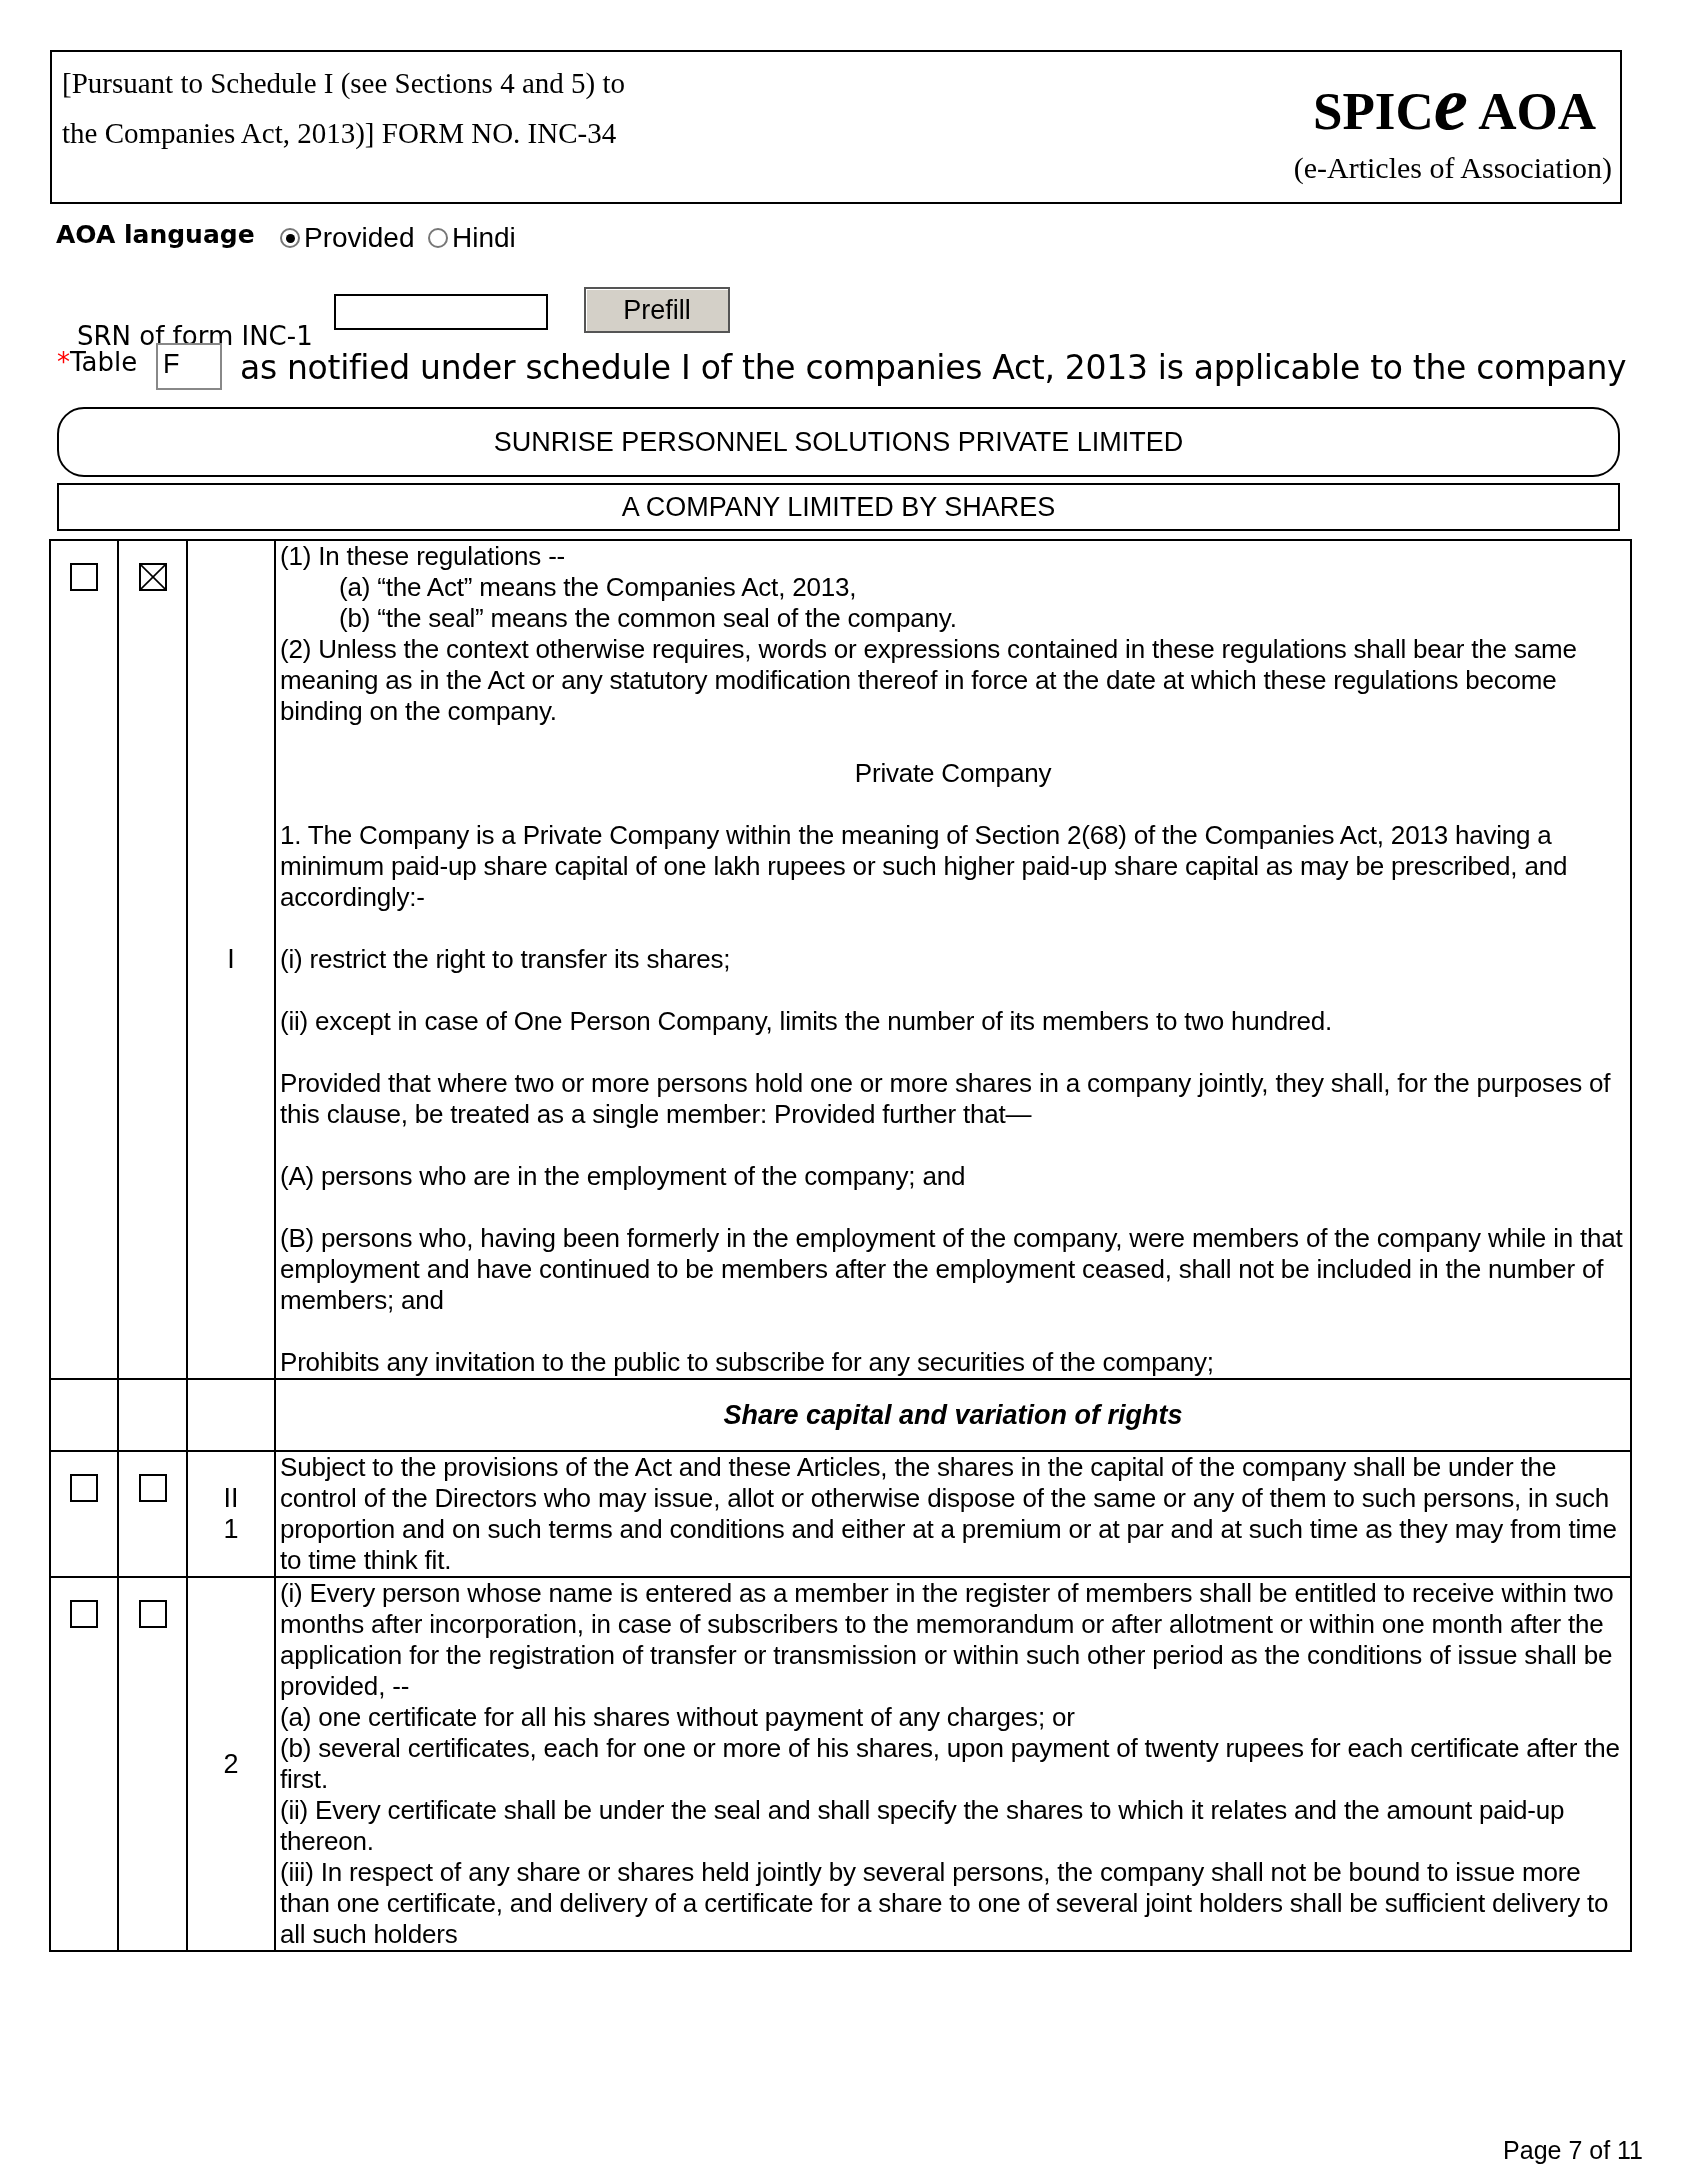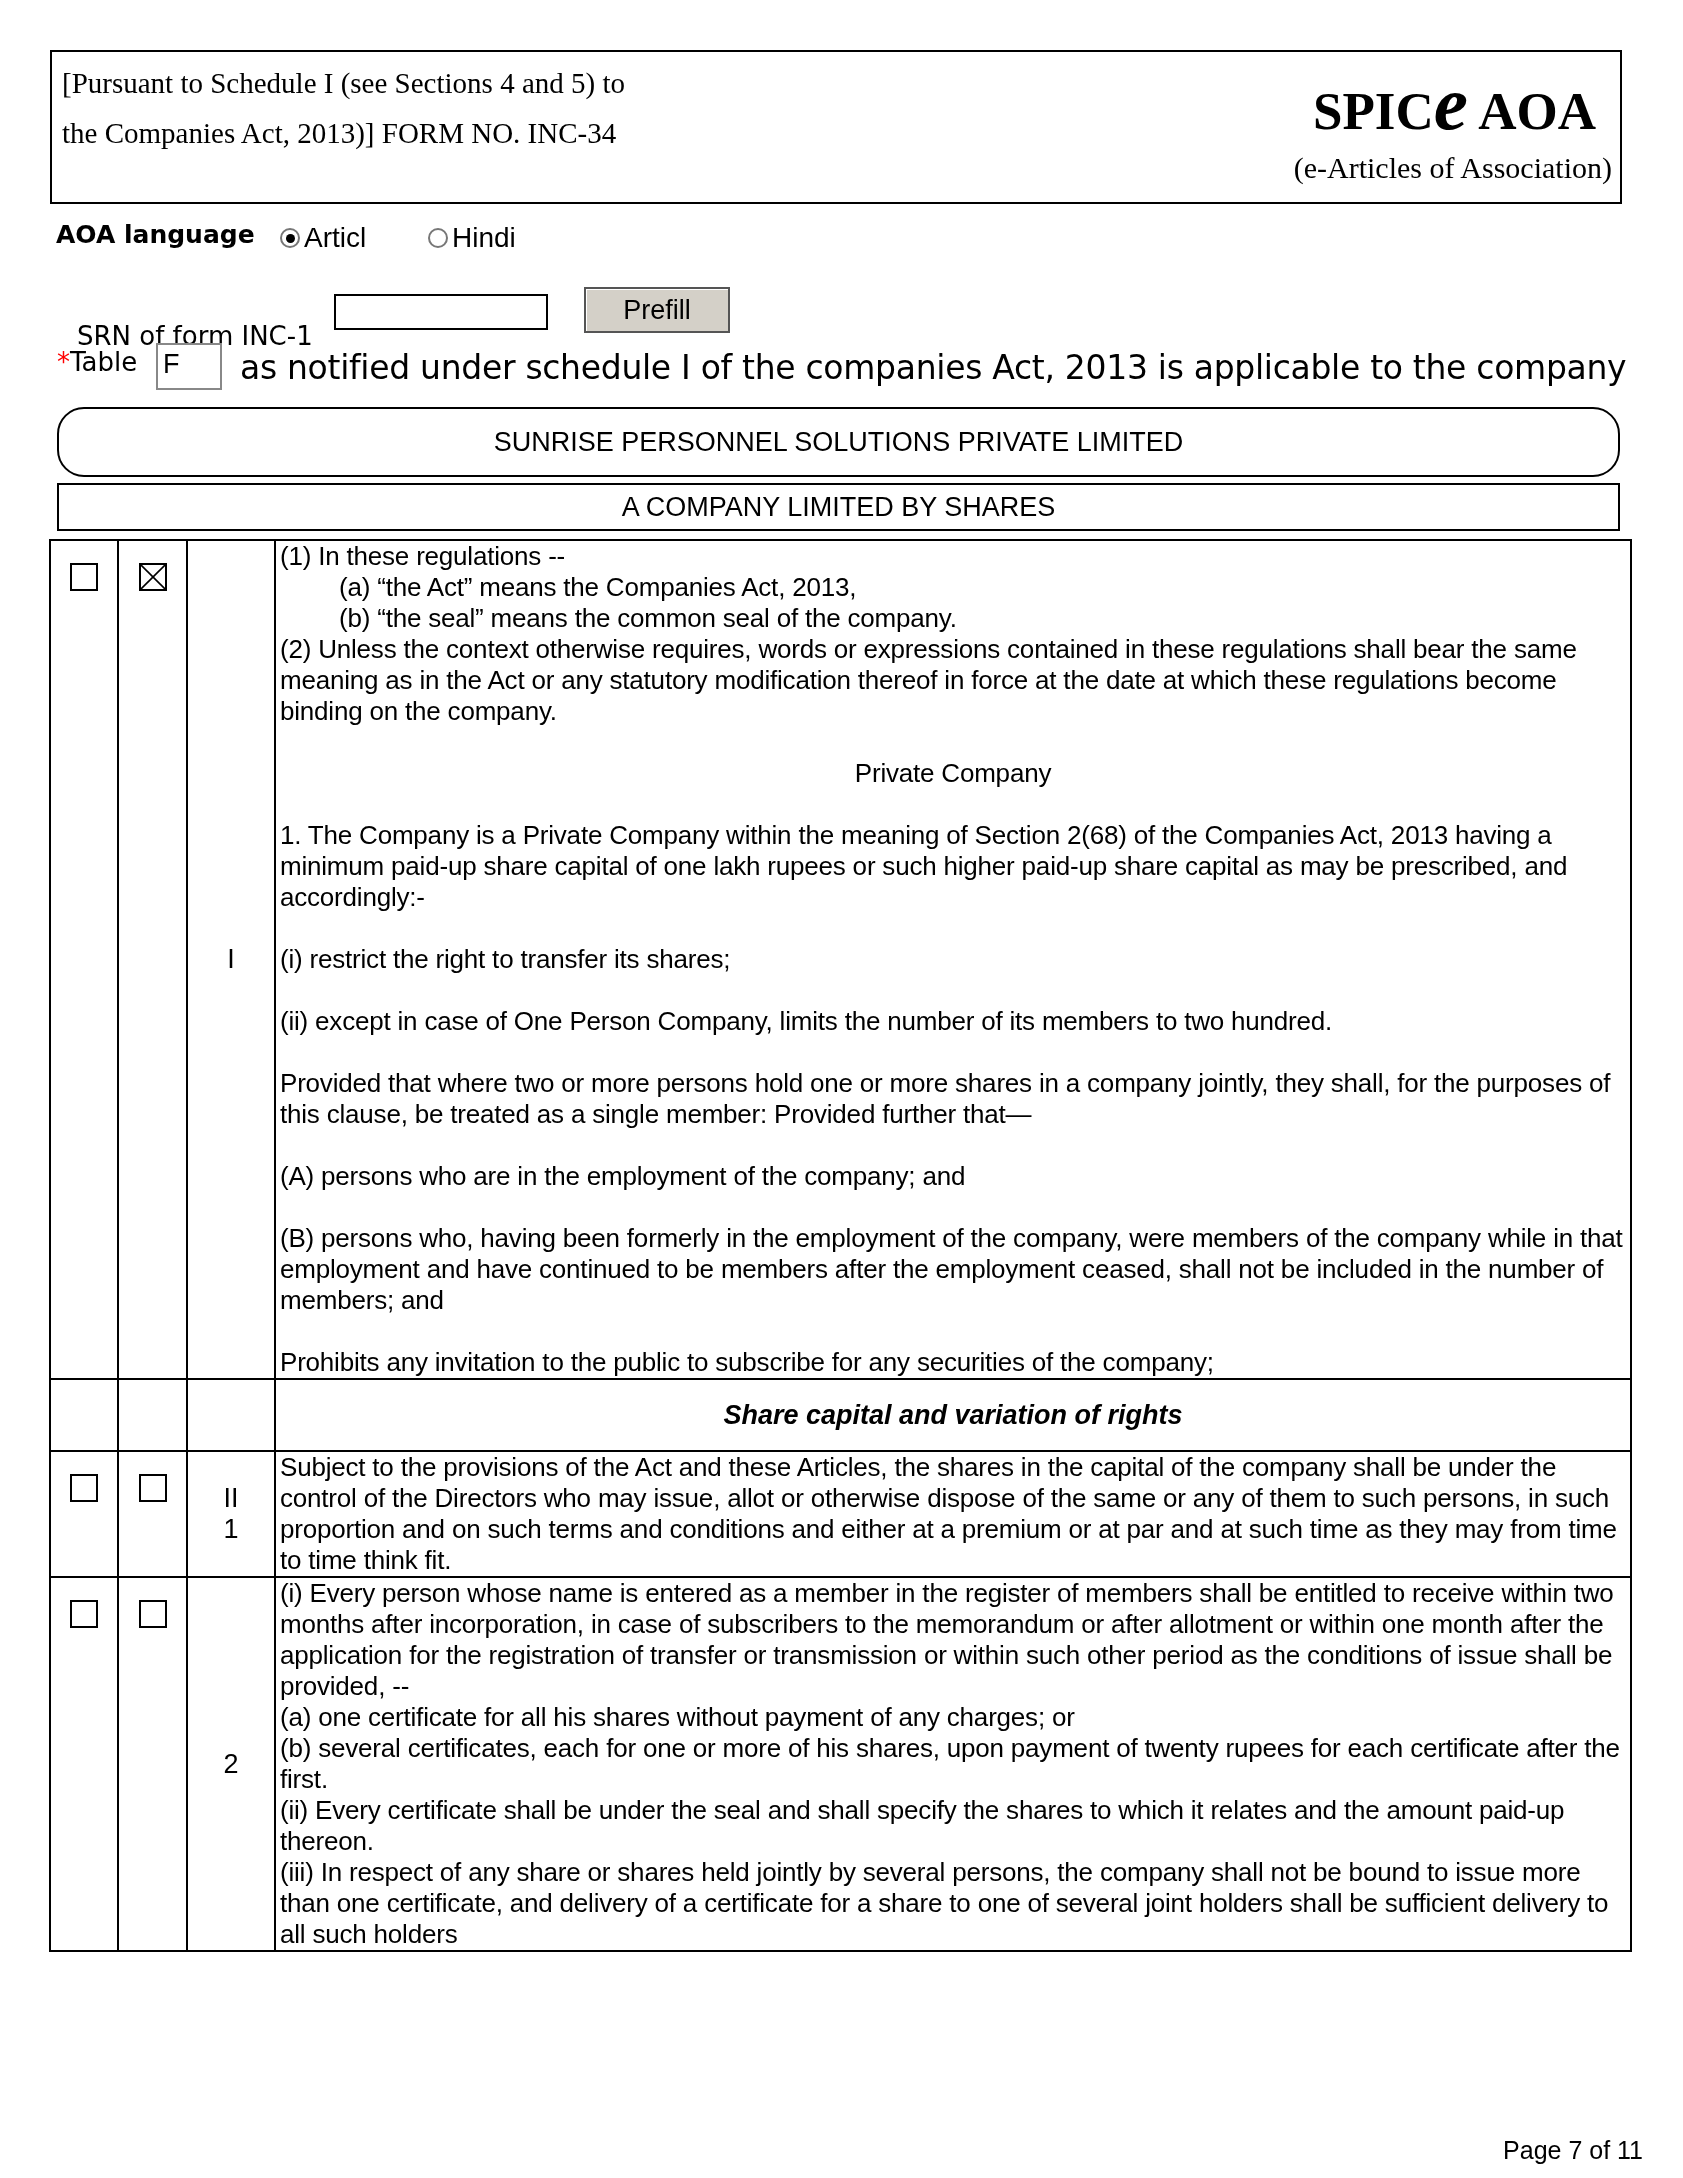--- a/index.html
+++ b/index.html
@@ -68,21 +68,21 @@
   </div>
   <div class="abs hdr-brand"><span>SPIC</span><span class="e">e</span><span> AOA</span></div>
   <div class="abs hdr-sub">(e-Articles of Association)</div>
 </div>
 
 <div class="abs lang-label">AOA language</div>
 <label class="abs radio-wrap" style="left:280px;">
   <span class="radio">
       <span class="dot"></span>
     </span>
-  <span>Articl</span>
+  <span>Provided</span>
 </label>
 <label class="abs radio-wrap" style="left:428px;">
   <span class="radio"></span>
   <span>Hindi</span>
 </label>
 
 <div class="abs srn-label">SRN of form INC-1</div>
 <div class="abs srn-input"></div>
 <div class="abs prefill-btn">Prefill</div>
 

